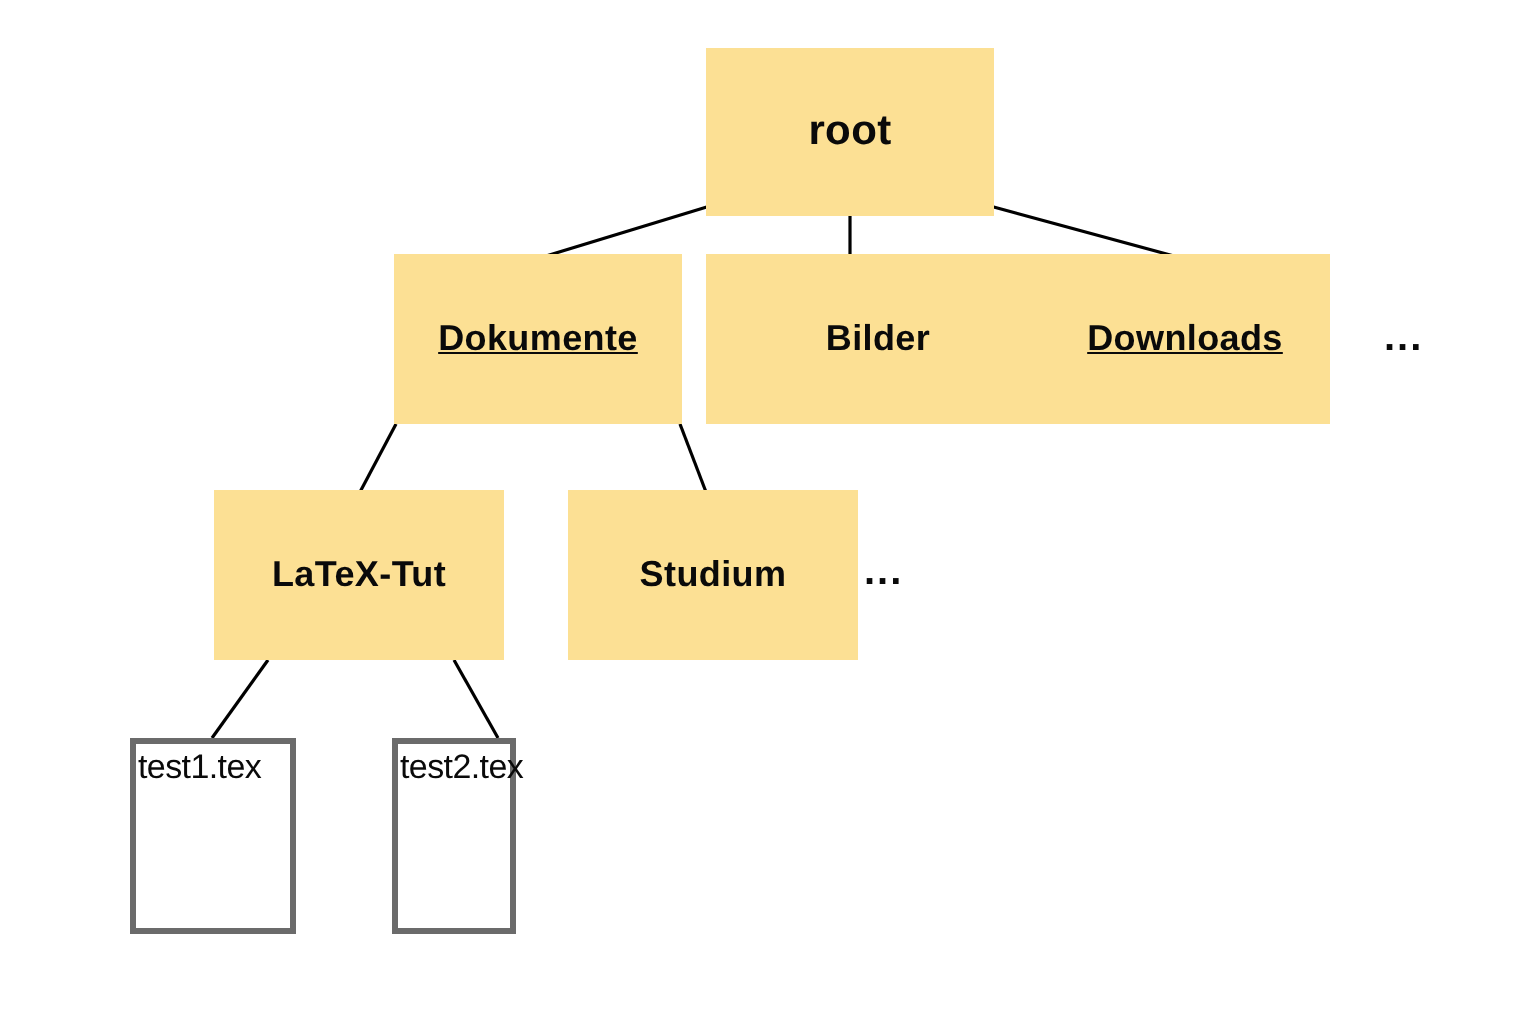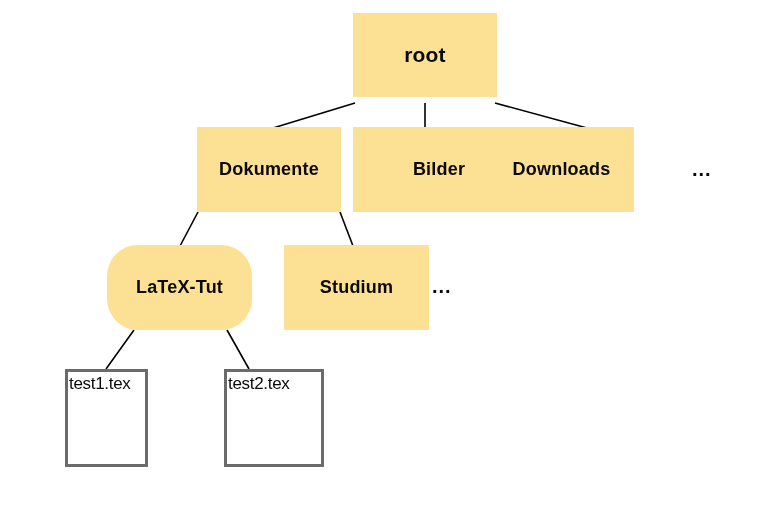--- a/index.html
+++ b/index.html
@@ -53,28 +53,28 @@
     letter-spacing: -0.3px;
   }
   .ellipsis {
     position: absolute;
     font-weight: bold;
     font-size: 20px;
     color: #0a0a0a;
     letter-spacing: 1px;
   }
   
-  #node-root      { left: 353px; top: 13px;  width: 144px; height: 84px; }
-  #node-dokumente { left: 197px; top: 127px; width: 144px; height: 85px; }
+  #node-root      { left: 353px; top: 24px;  width: 144px; height: 84px; }
+  #node-dokumente { left: 197px; top: 127px; width: 144px; height: 85px; text-decoration: underline; }
   #node-bilder    { left: 353px; top: 127px; width: 172px; height: 85px; }
-  #node-downloads { left: 489px; top: 127px; width: 145px; height: 85px; }
-  #node-latextut  { left: 107px; top: 245px; width: 145px; height: 85px; border-radius: 31px; }
+  #node-downloads { left: 520px; top: 127px; width: 145px; height: 85px; text-decoration: underline; }
+  #node-latextut  { left: 107px; top: 245px; width: 145px; height: 85px; }
   #node-studium   { left: 284px; top: 245px; width: 145px; height: 85px; }
   #node-test1     { left: 65px;  top: 369px; width: 83px;  height: 98px; }
-  #node-test2     { left: 224px; top: 369px; width: 100px;  height: 98px; }
+  #node-test2     { left: 196px; top: 369px; width: 62px;  height: 98px; }
   #ellipsis-level2 { left: 692px; top: 158px; }
   #ellipsis-level3 { left: 432px; top: 275px; }
 </style>
 </head>
 <body>
 
 <div class="canvas">
 
   <svg class="edges" width="761" height="510" viewBox="0 0 761 510" aria-hidden="true">
     <line x1="355" y1="103" x2="273" y2="128"></line>

